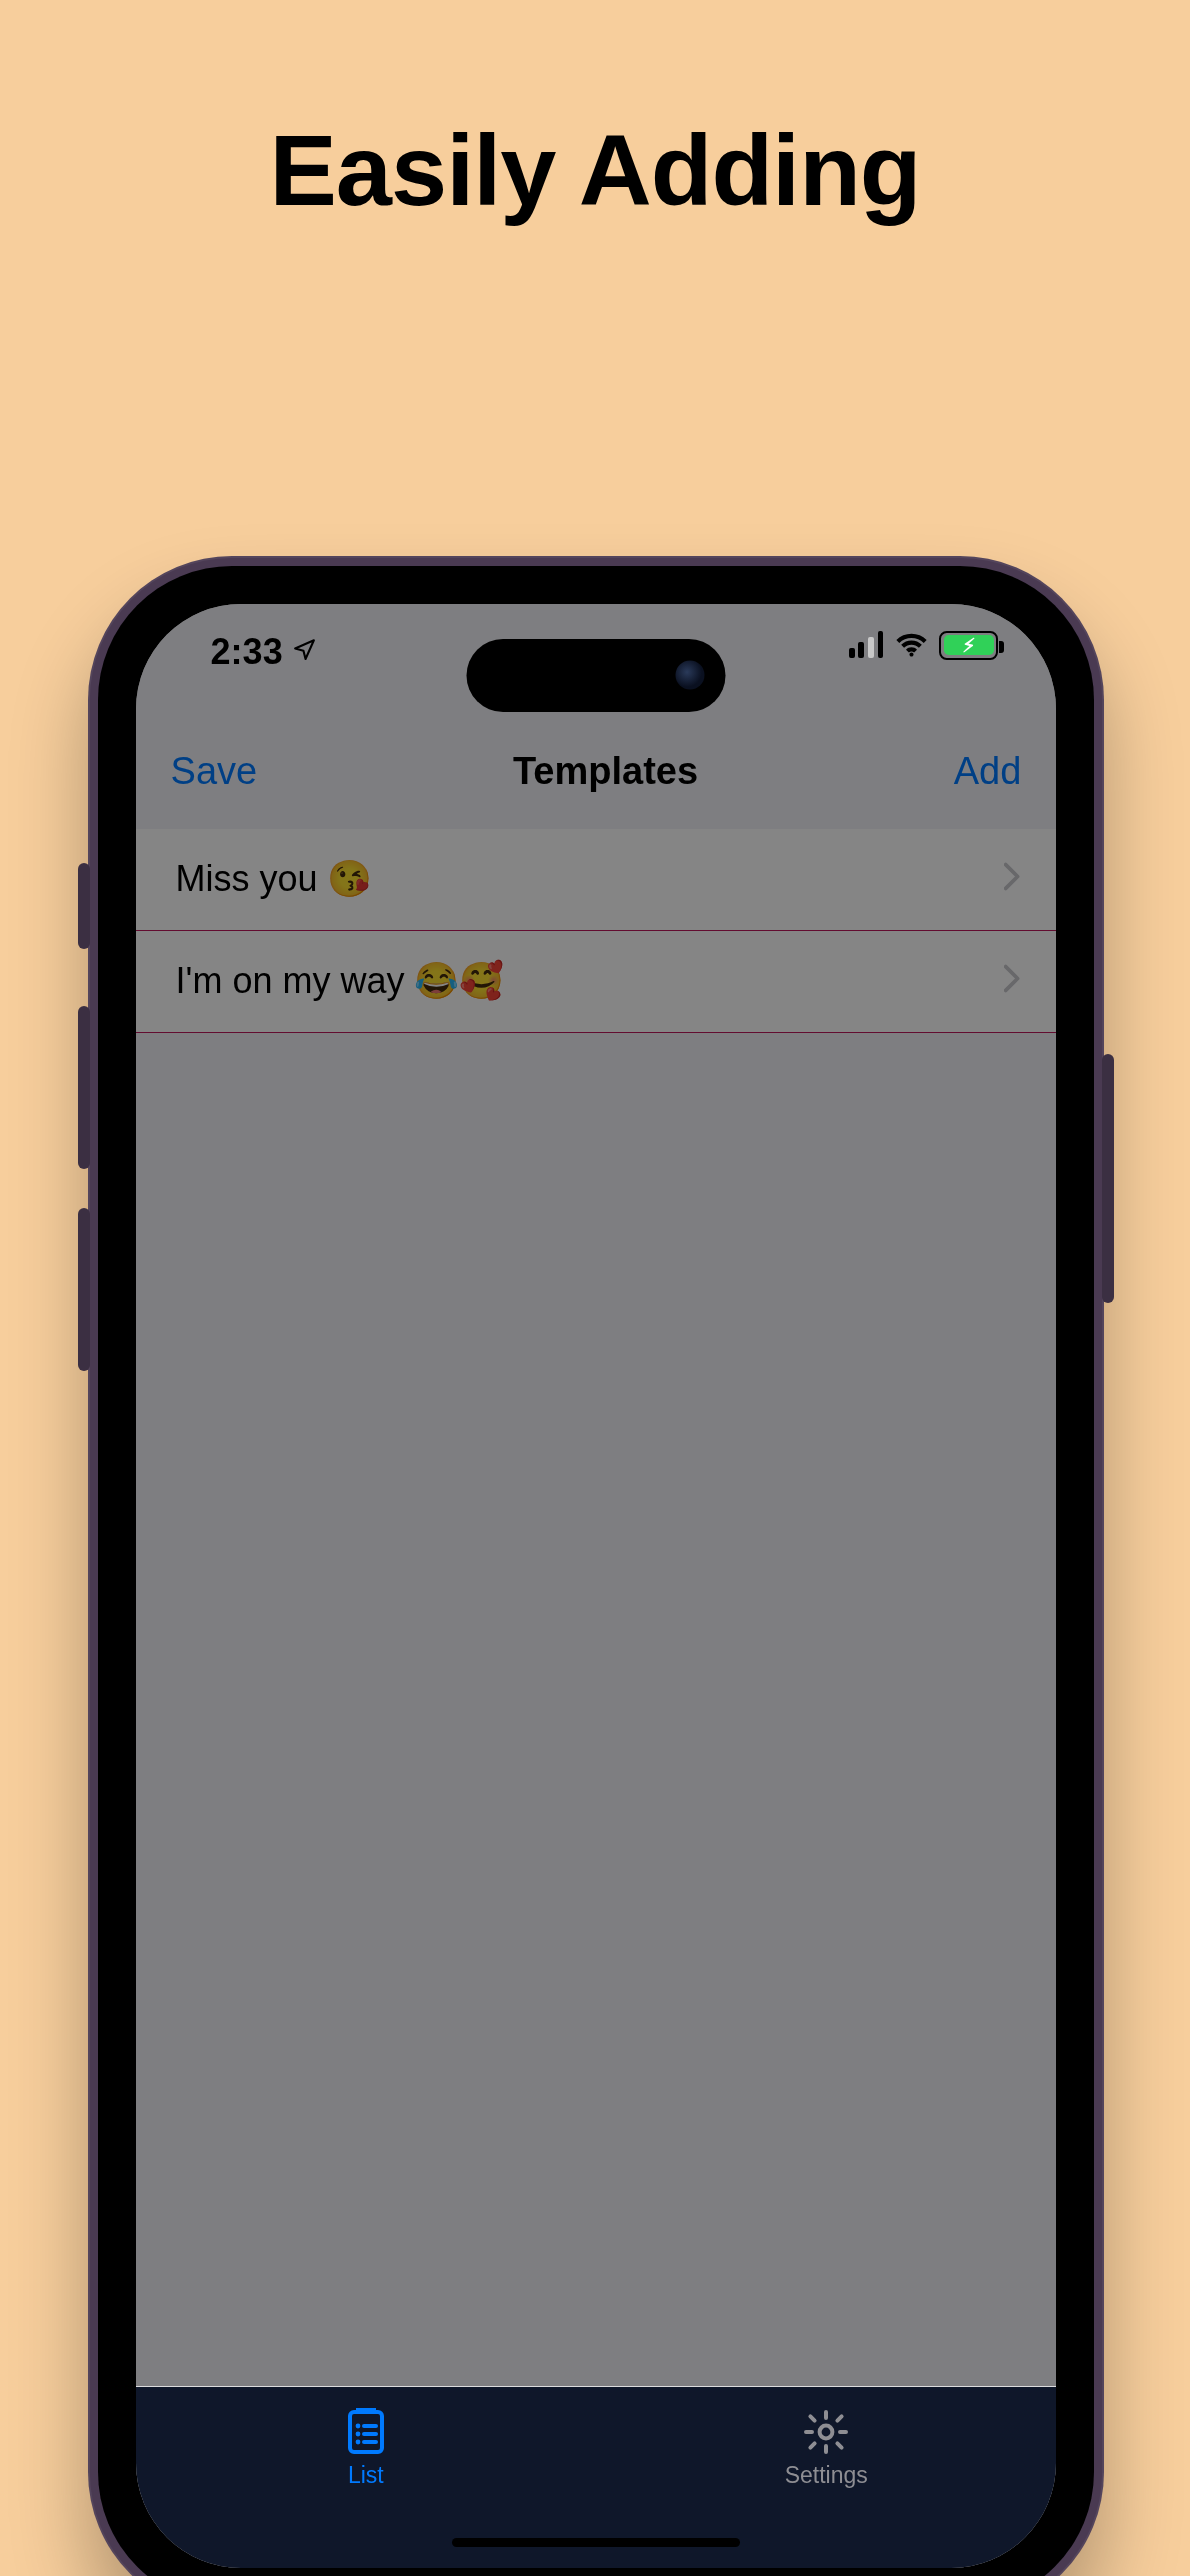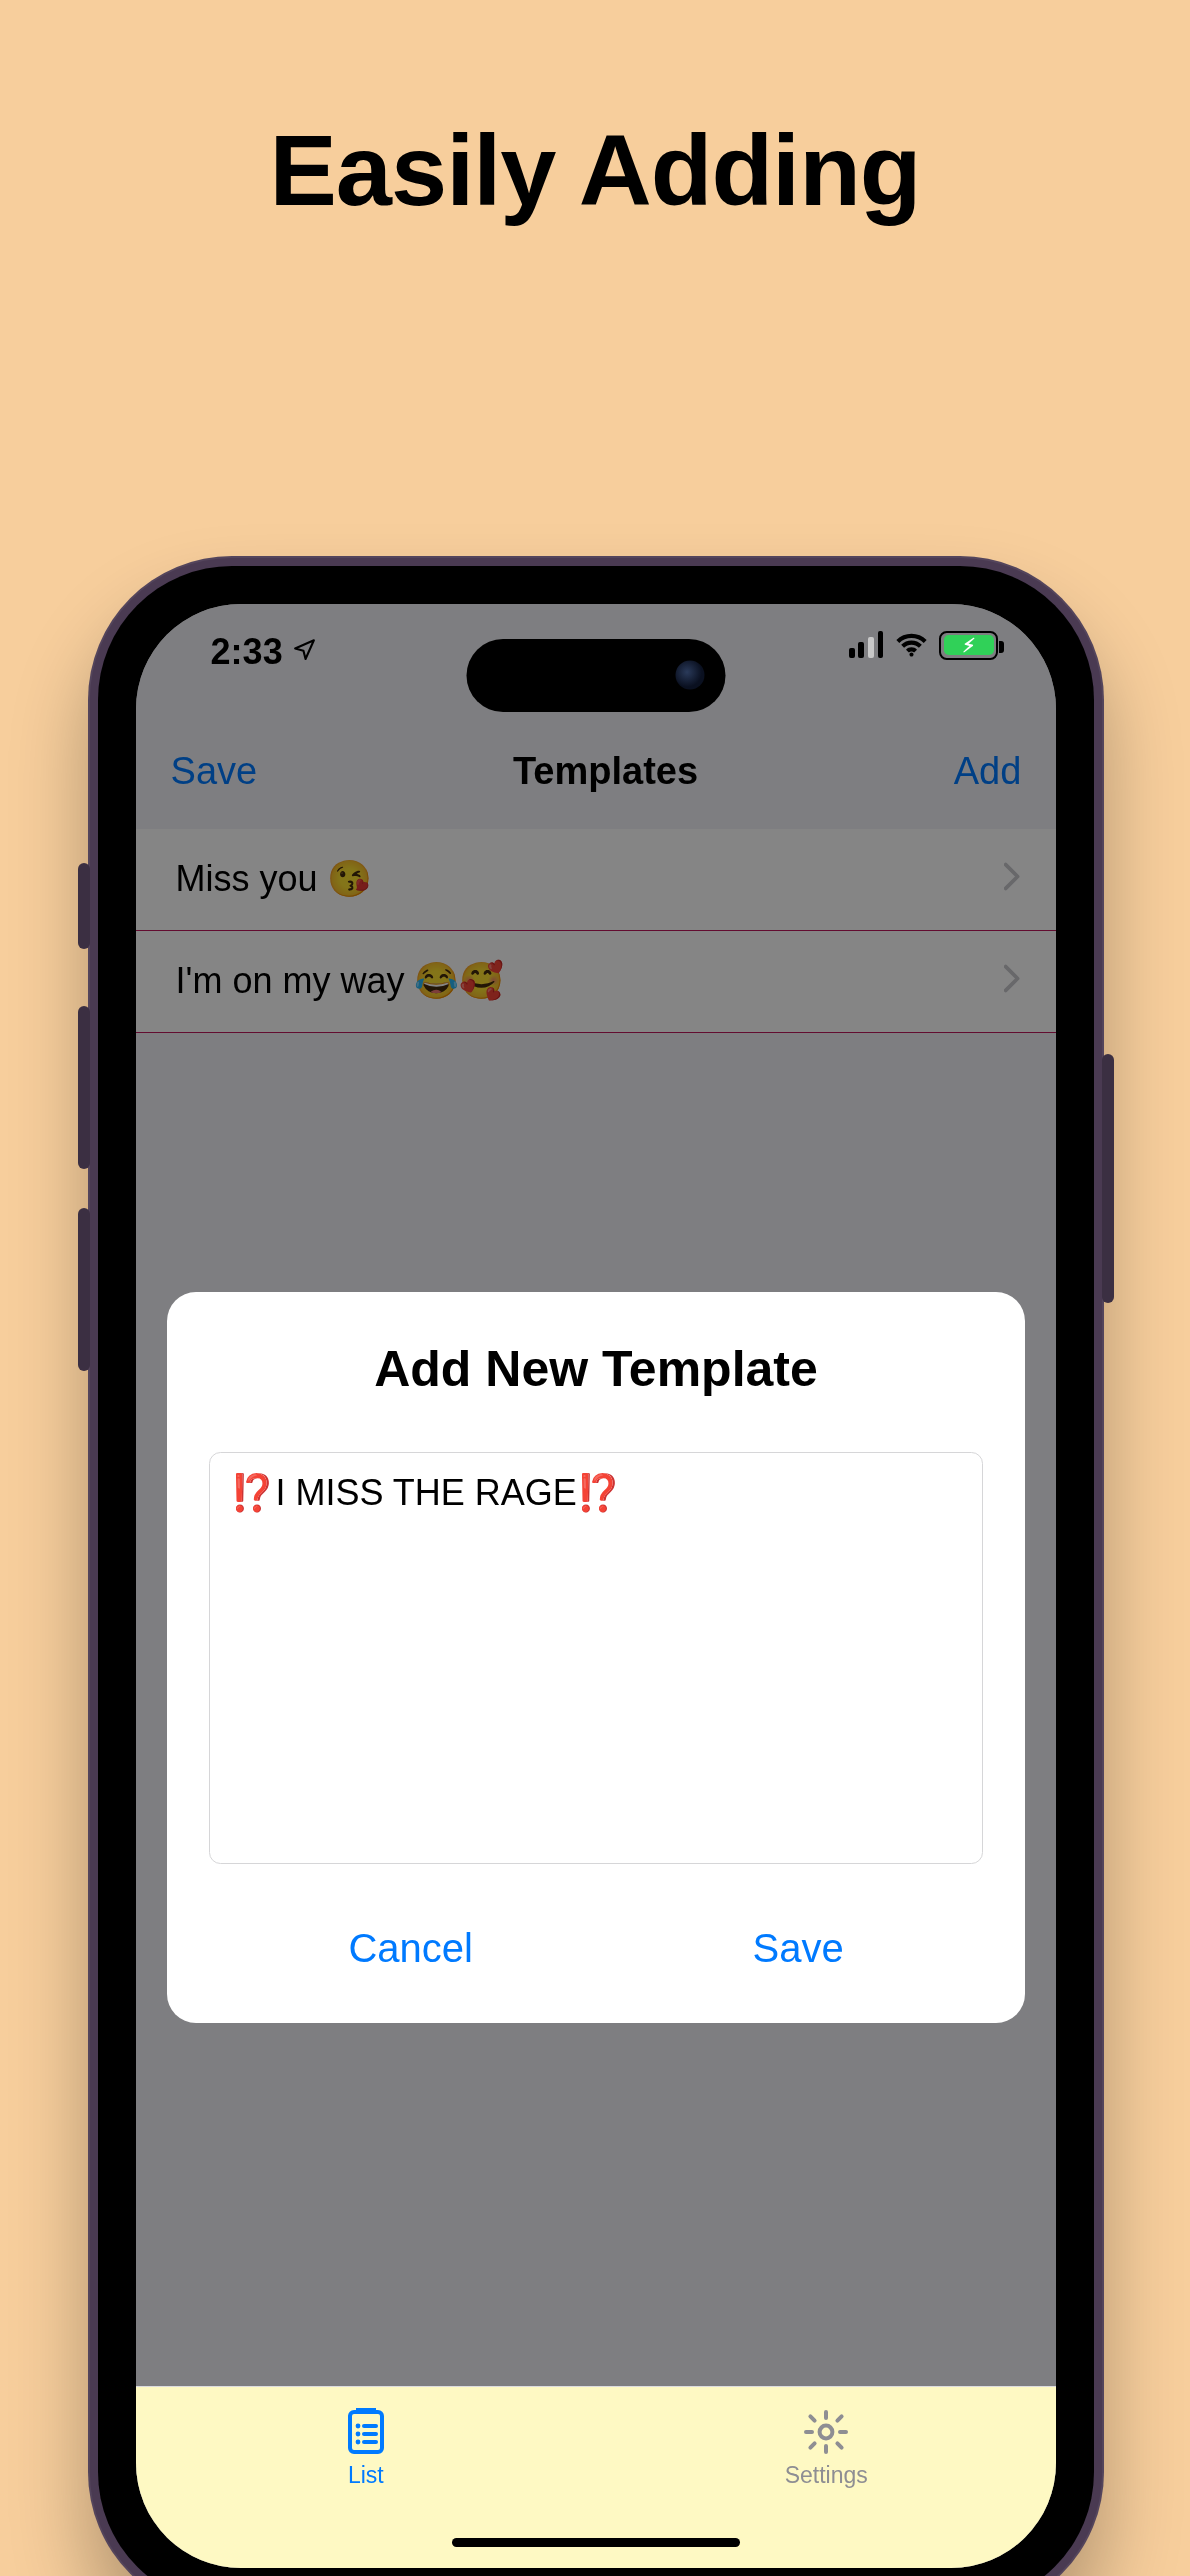--- a/index.html
+++ b/index.html
@@ -199,21 +199,21 @@
     font-size:40px;
     font-weight:400;
     cursor:pointer;
   }
 
   
   .tabbar {
     position:absolute;
     left:0; right:0; bottom:0;
     height: 182px;
-    background:#fef9c3;
+    background:#0f172a;
     border-top:1px solid #dcdcde;
     display:flex;
     z-index:36;
   }
   .tab {
     flex:1;
     display:flex; flex-direction:column; align-items:center;
     padding-top:21px;
     gap:5.8px;
     color:#8e8e93;
@@ -296,28 +296,20 @@
                 <path d="M1 1l7 7-7 7" fill="none" stroke="#c7c7cc" stroke-width="2.2" stroke-linecap="round" stroke-linejoin="round"></path>
               </svg>
           </span>
         </div>
       </div>
 
       <div class="dim"></div>
 
       <div class="island"></div>
 
-      <div class="modal">
-        <div class="modal-title">Add New Template</div>
-        <textarea style="">⁉️I MISS THE RAGE⁉️</textarea>
-        <div class="modal-actions">
-          <span class="btn">Cancel</span>
-          <span class="btn">Save</span>
-        </div>
-      </div>
 
       <div class="tabbar">
         <div class="tab active">
           <span>
             <svg width="48" height="48" viewBox="0 0 24 24">
                 <rect x="4" y="2" width="16" height="20" rx="2" fill="none" stroke="#007aff" stroke-width="2"></rect>
                 <path d="M8 3V1h8v2" fill="none" stroke="#007aff" stroke-width="2"></path>
                 <circle cx="8" cy="9" r="1.2" fill="#007aff"></circle>
                 <line x1="11" y1="9" x2="17" y2="9" stroke="#007aff" stroke-width="2" stroke-linecap="round"></line>
                 <circle cx="8" cy="13" r="1.2" fill="#007aff"></circle>

